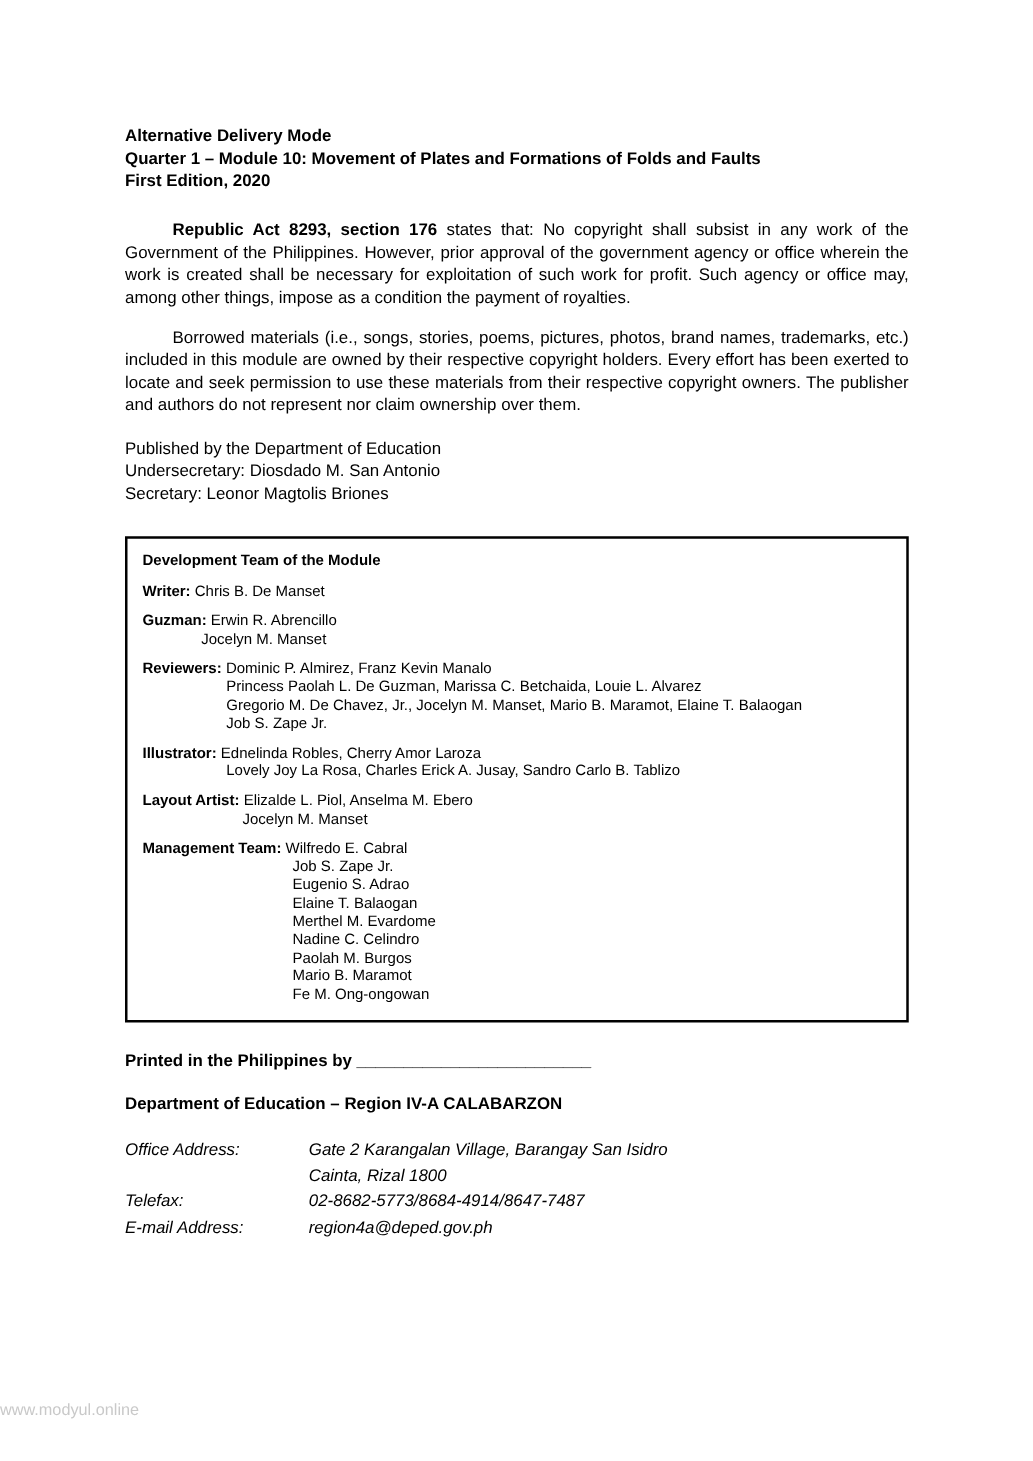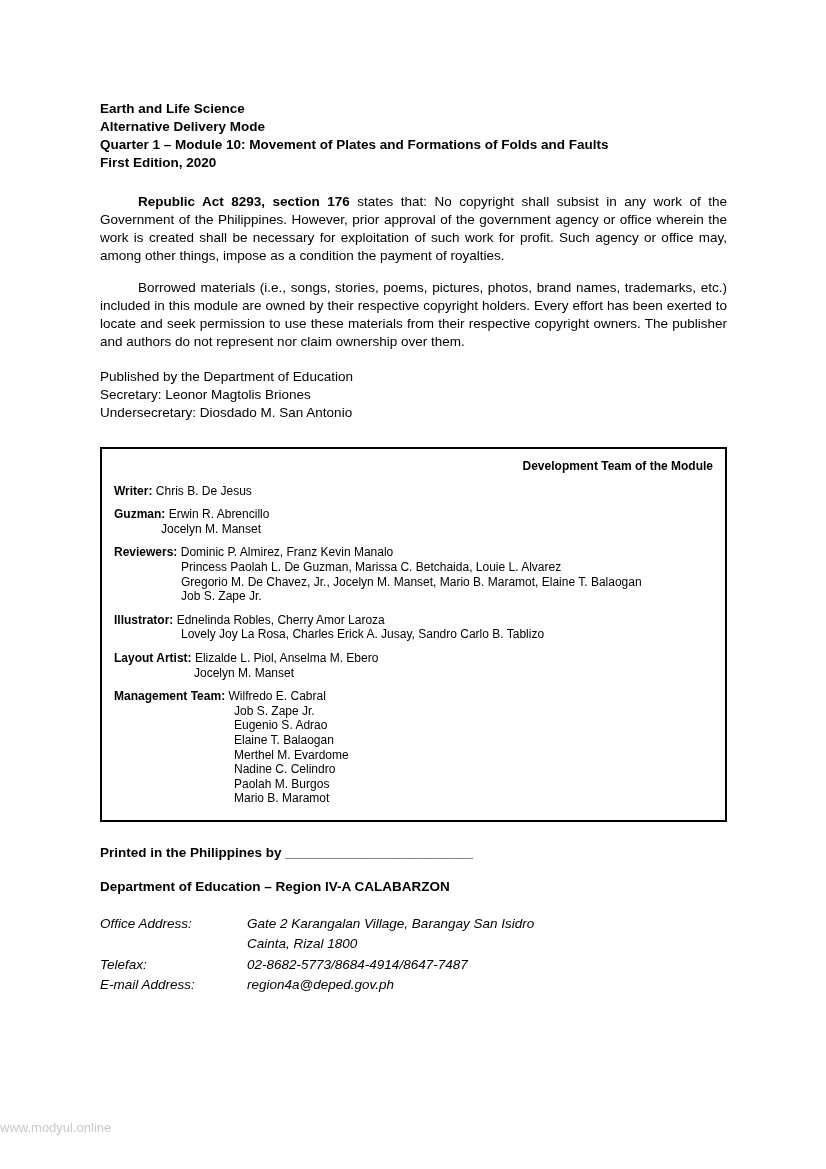--- a/index.html
+++ b/index.html
@@ -31,21 +31,21 @@
   .para.first { margin-top: 21px; }
   .pub-block { margin-top: 17px; }
   .team-box {
     margin-top: 25px;
     border: 2px solid #000000;
     padding: 10px 12px 14px 12px;
     font-size: 12px;
     line-height: 14.6px;
   }
   .team-title {
-    text-align: right;
+    text-align: left;
     font-weight: bold;
     margin-bottom: 10px;
   }
   .team-group { margin-top: 9px; }
   .team-group.first { margin-top: 0; }
   .ind-editors { padding-left: 47px; }
   .ind-reviewers { padding-left: 67px; }
   .ind-illustrator { padding-left: 67px; }
   .ind-layout { padding-left: 80px; }
   .ind-mgmt { padding-left: 120px; }
@@ -64,41 +64,40 @@
     color: #c9c9c9;
     font-size: 13px;
   }
 </style>
 </head>
 <body>
 
 <div class="content">
 
   <div class="header-block">
-    <div>Earth and Life Science</div>
     <div>Alternative Delivery Mode</div>
     <div>Quarter 1 – Module 10: Movement of Plates and Formations of Folds and Faults</div>
     <div>First Edition, 2020</div>
   </div>
 
   <p class="para first"><span class="b">Republic Act 8293, section 176</span><span> states that: No copyright shall subsist in any work of the Government of the Philippines. However, prior approval of the government agency or office wherein the work is created shall be necessary for exploitation of such work for profit. Such agency or office may, among other things, impose as a condition the payment of royalties.</span></p>
 
   <p class="para">Borrowed materials (i.e., songs, stories, poems, pictures, photos, brand names, trademarks, etc.) included in this module are owned by their respective copyright holders. Every effort has been exerted to locate and seek permission to use these materials from their respective copyright owners. The publisher and authors do not represent nor claim ownership over them.</p>
 
   <div class="pub-block">
     <div>Published by the Department of Education</div>
+    <div>Undersecretary: Diosdado M. San Antonio</div>
     <div>Secretary: Leonor Magtolis Briones</div>
-    <div>Undersecretary: Diosdado M. San Antonio</div>
   </div>
 
   <div class="team-box">
     <div class="team-title">Development Team of the Module</div>
 
     <div class="team-group first">
-      <div><span class="b">Writer:</span> <span>Chris B. De Jesus</span></div>
+      <div><span class="b">Writer:</span> <span>Chris B. De Manset</span></div>
     </div>
 
     <div class="team-group">
       <div><span class="b">Guzman:</span> <span>Erwin R. Abrencillo</span></div>
       <div class="ind-editors">Jocelyn M. Manset</div>
     </div>
 
     <div class="team-group">
       <div><span class="b">Reviewers:</span> <span>Dominic P. Almirez, Franz Kevin Manalo</span></div>
       <div class="ind-reviewers">Princess Paolah L. De Guzman, Marissa C.  Betchaida, Louie L. Alvarez</div>
@@ -118,20 +117,21 @@
 
     <div class="team-group">
       <div><span class="b">Management Team:</span> <span>Wilfredo E. Cabral</span></div>
       <div class="ind-mgmt">Job S. Zape Jr.</div>
       <div class="ind-mgmt">Eugenio S. Adrao</div>
       <div class="ind-mgmt">Elaine T. Balaogan</div>
       <div class="ind-mgmt">Merthel M. Evardome</div>
       <div class="ind-mgmt">Nadine C. Celindro</div>
       <div class="ind-mgmt">Paolah M. Burgos</div>
       <div class="ind-mgmt">Mario B. Maramot</div>
+      <div class="ind-mgmt">Fe M. Ong-ongowan</div>
     </div>
   </div>
 
   <div class="printed-line">Printed in the Philippines by _________________________</div>
 
   <div class="dept-line">Department of Education – Region IV-A CALABARZON</div>
 
   <div class="contact">
     <div class="contact-row">
       <div class="contact-label">Office Address:</div>

